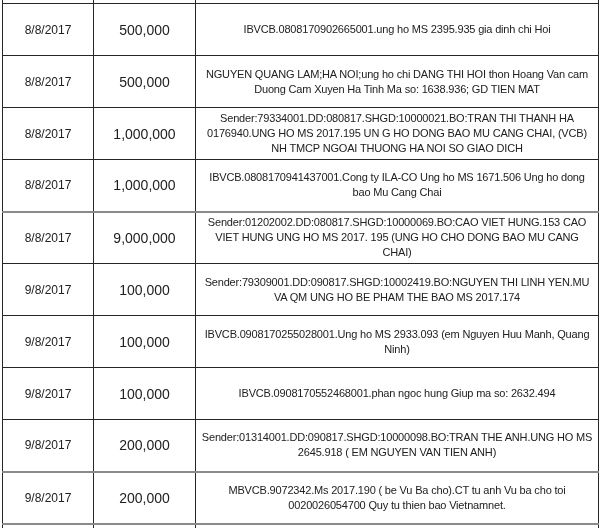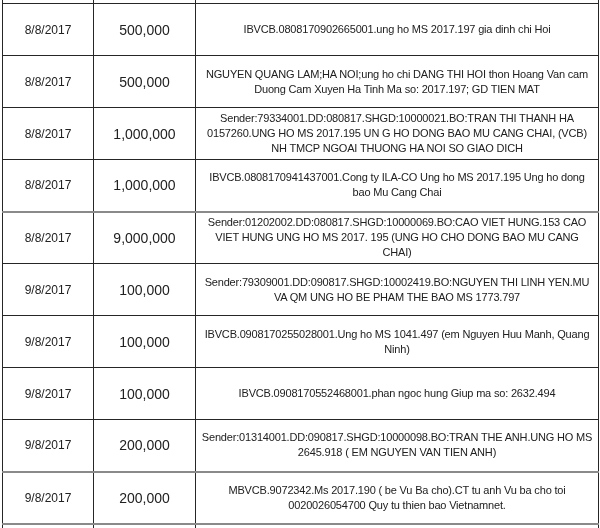--- a/index.html
+++ b/index.html
@@ -57,51 +57,51 @@
     </colgroup>
     <tbody id="tx-body">
       <tr class="partial-top">
         <td></td>
         <td></td>
         <td></td>
       </tr>
       <tr class="data-row">
     <td class="c-date">8/8/2017</td>
     <td class="c-amount">500,000</td>
-    <td class="c-desc">IBVCB.0808170902665001.ung ho MS 2017.197 gia dinh chi Hoi</td>
+    <td class="c-desc">IBVCB.0808170902665001.ung ho MS 2395.935 gia dinh chi Hoi</td>
   </tr>
         <tr class="data-row">
     <td class="c-date">8/8/2017</td>
     <td class="c-amount">500,000</td>
-    <td class="c-desc">NGUYEN QUANG LAM;HA NOI;ung ho chi DANG THI HOI thon Hoang Van cam Duong Cam Xuyen Ha Tinh Ma so: 2017.197; GD TIEN MAT</td>
+    <td class="c-desc">NGUYEN QUANG LAM;HA NOI;ung ho chi DANG THI HOI thon Hoang Van cam Duong Cam Xuyen Ha Tinh Ma so: 1638.936; GD TIEN MAT</td>
   </tr>
         <tr class="data-row">
     <td class="c-date">8/8/2017</td>
     <td class="c-amount">1,000,000</td>
-    <td class="c-desc">Sender:79334001.DD:080817.SHGD:10000021.BO:TRAN THI THANH HA 0157260.UNG HO MS 2017.195 UN G HO DONG BAO MU CANG CHAI, (VCB) NH TMCP NGOAI THUONG HA NOI SO GIAO DICH</td>
+    <td class="c-desc">Sender:79334001.DD:080817.SHGD:10000021.BO:TRAN THI THANH HA 0176940.UNG HO MS 2017.195 UN G HO DONG BAO MU CANG CHAI, (VCB) NH TMCP NGOAI THUONG HA NOI SO GIAO DICH</td>
   </tr>
         <tr class="data-row gray-bottom">
     <td class="c-date">8/8/2017</td>
     <td class="c-amount">1,000,000</td>
-    <td class="c-desc">IBVCB.0808170941437001.Cong ty ILA-CO Ung ho MS 2017.195 Ung ho dong bao Mu Cang Chai</td>
+    <td class="c-desc">IBVCB.0808170941437001.Cong ty ILA-CO Ung ho MS 1671.506 Ung ho dong bao Mu Cang Chai</td>
   </tr>
         <tr class="data-row">
     <td class="c-date">8/8/2017</td>
     <td class="c-amount">9,000,000</td>
     <td class="c-desc">Sender:01202002.DD:080817.SHGD:10000069.BO:CAO VIET HUNG.153 CAO VIET HUNG UNG HO MS 2017. 195 (UNG HO CHO DONG BAO MU CANG CHAI)</td>
   </tr>
         <tr class="data-row">
     <td class="c-date">9/8/2017</td>
     <td class="c-amount">100,000</td>
-    <td class="c-desc">Sender:79309001.DD:090817.SHGD:10002419.BO:NGUYEN THI LINH YEN.MU VA QM UNG HO BE PHAM THE BAO MS 1773.797</td>
+    <td class="c-desc">Sender:79309001.DD:090817.SHGD:10002419.BO:NGUYEN THI LINH YEN.MU VA QM UNG HO BE PHAM THE BAO MS 2017.174</td>
   </tr>
         <tr class="data-row">
     <td class="c-date">9/8/2017</td>
     <td class="c-amount">100,000</td>
-    <td class="c-desc">IBVCB.0908170255028001.Ung ho MS 1041.497 (em Nguyen Huu Manh, Quang Ninh)</td>
+    <td class="c-desc">IBVCB.0908170255028001.Ung ho MS 2933.093 (em Nguyen Huu Manh, Quang Ninh)</td>
   </tr>
         <tr class="data-row">
     <td class="c-date">9/8/2017</td>
     <td class="c-amount">100,000</td>
     <td class="c-desc">IBVCB.0908170552468001.phan ngoc hung Giup ma so: 2632.494</td>
   </tr>
         <tr class="data-row gray-bottom">
     <td class="c-date">9/8/2017</td>
     <td class="c-amount">200,000</td>
     <td class="c-desc">Sender:01314001.DD:090817.SHGD:10000098.BO:TRAN THE ANH.UNG HO MS 2645.918 ( EM NGUYEN VAN TIEN ANH)</td>

